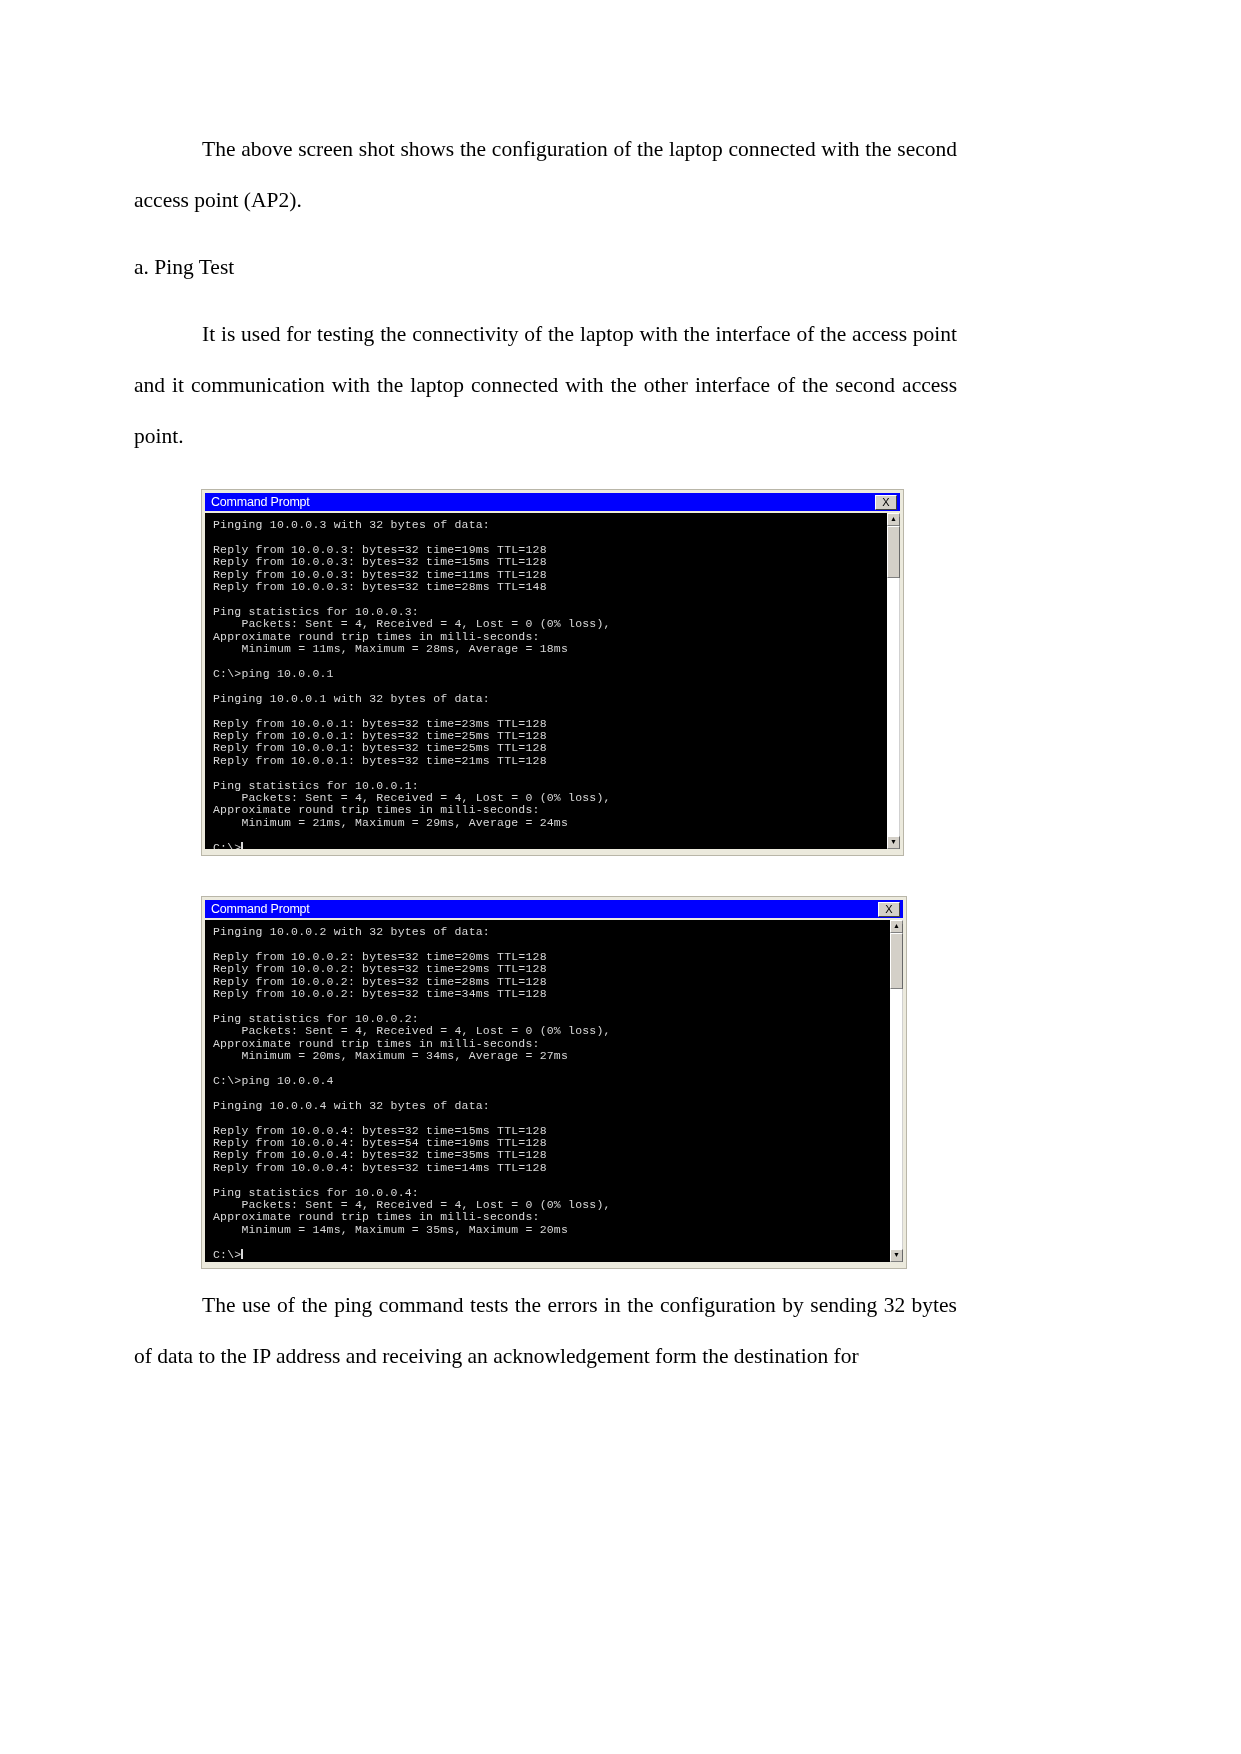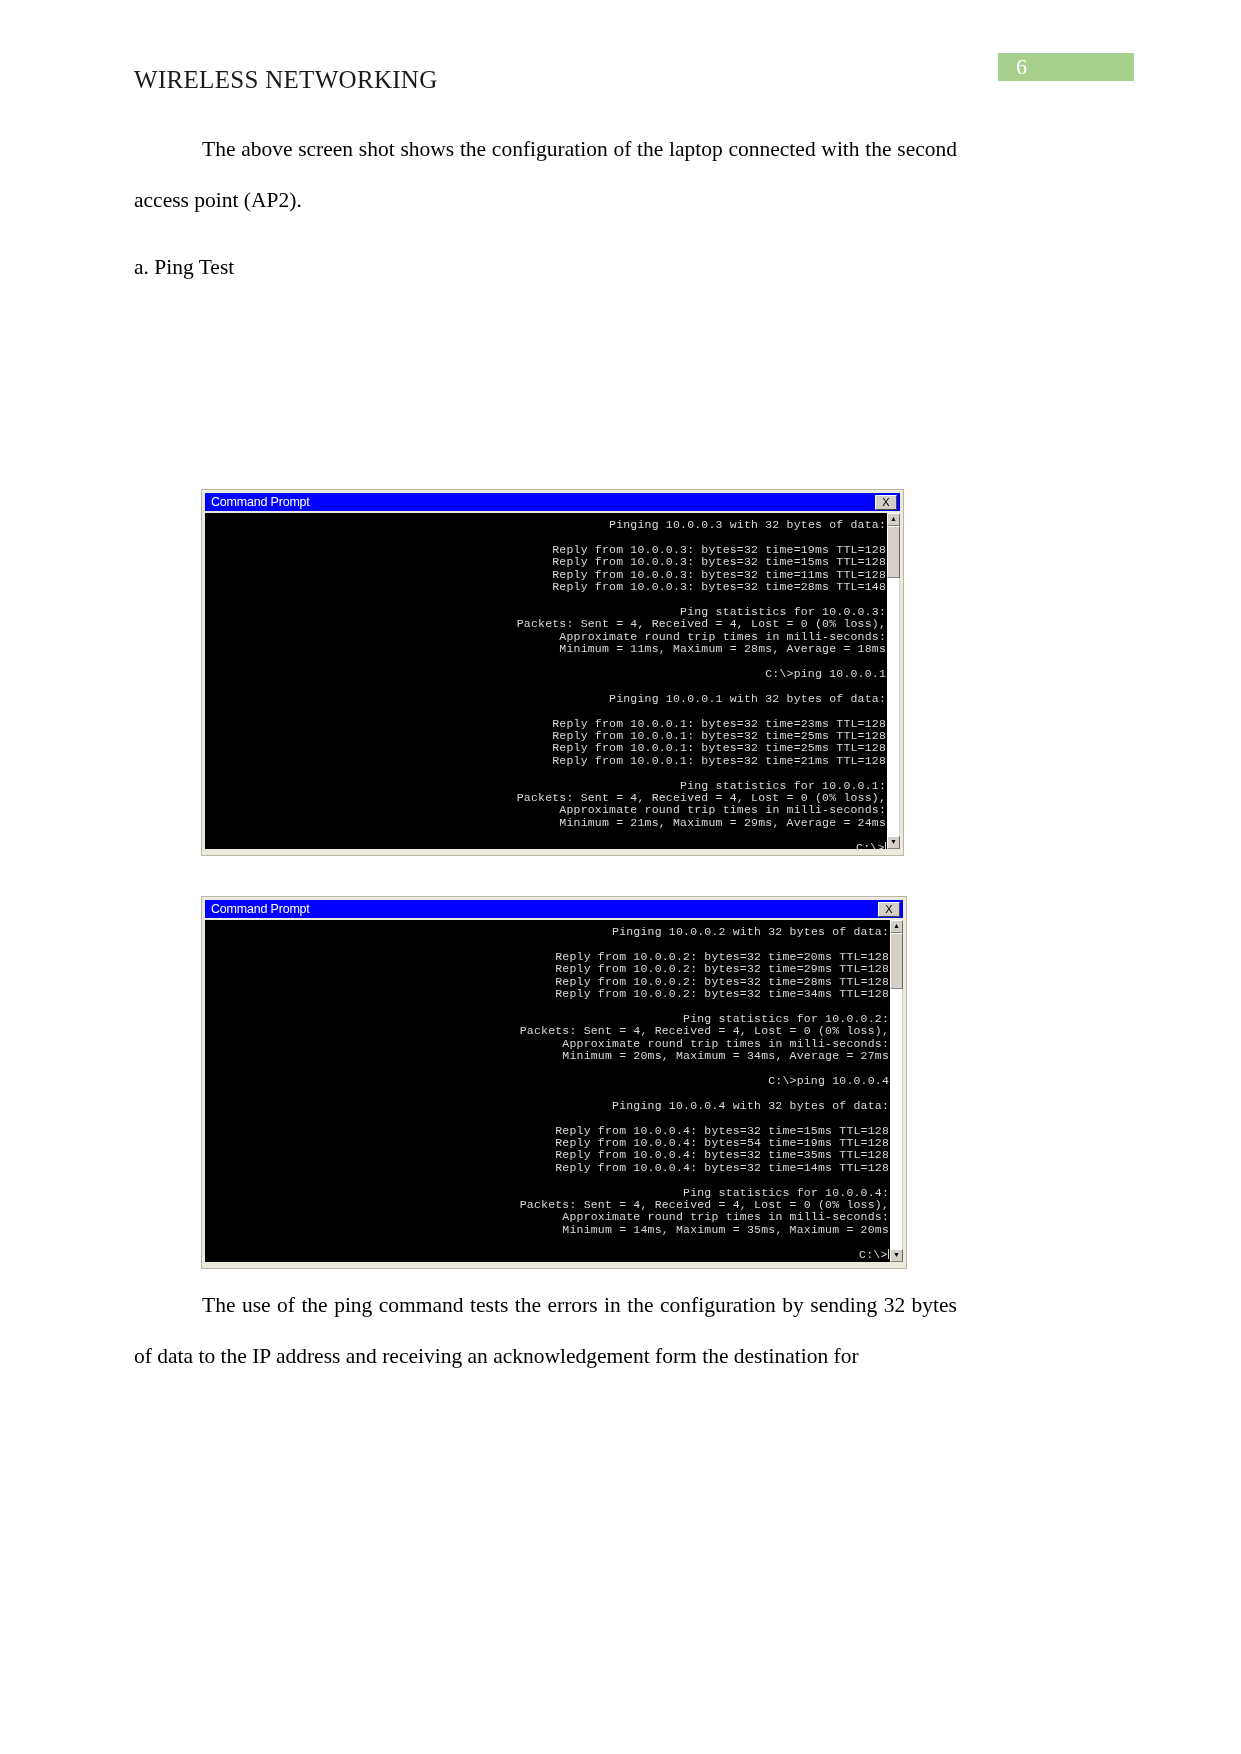--- a/index.html
+++ b/index.html
@@ -136,21 +136,20 @@
     margin: 2px 3px 3px 3px;
     background: #000000;
     height: calc(100% - 29px);
     display: flex;
     overflow: hidden;
   }
   .cmd-console {
     flex: 1 1 auto;
     padding: 6px 0 4px 8px;
     overflow: hidden;
-    text-align: right;
   }
   .cmd-line {
     color: #d8d8d8;
     font-family: "Liberation Mono", "DejaVu Sans Mono", monospace;
     font-size: 11.5px;
     line-height: 12.4px;
     white-space: pre;
     letter-spacing: 0.2px;
   }
   .cmd-line.blank { color: transparent; }
@@ -212,30 +211,27 @@
     bottom: -1px;
     width: 2px;
     background: rgba(0,0,0,0.18);
   }
 </style>
 </head>
 <body>
 
 <div class="page">
 
-  <div class="doc-header">
-    <div class="header-title">WIRELESS NETWORKING</div>
-    <div class="page-number-badge">6</div>
-  </div>
 
   <div class="content">
     <p class="body-para indented">The above screen shot shows the configuration of the laptop connected with the second access point (AP2).</p>
     <div class="spacer-sm"></div>
     <p class="body-para">a. Ping Test</p>
     <div class="spacer-sm"></div>
+    <p class="body-para indented">It is used for testing the connectivity of the laptop with the interface of the access point and it communication with the laptop connected with the other interface of the second access point.</p>
   </div>
 
   <div class="cmd-window" id="cmd-window-1">
     <div class="cmd-titlebar">
       <span class="cmd-title-text">Command Prompt</span>
       <span class="cmd-close-btn">X</span>
     </div>
     <div class="cmd-body">
       <div class="cmd-console">
           <div class="cmd-line">Pinging 10.0.0.3 with 32 bytes of data:</div>

